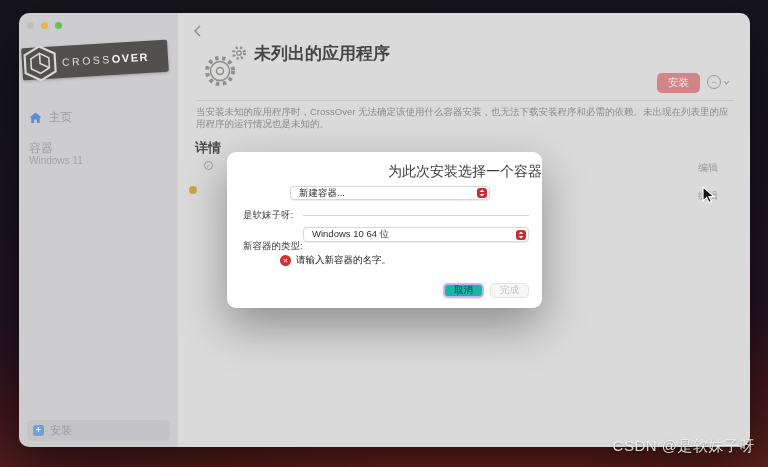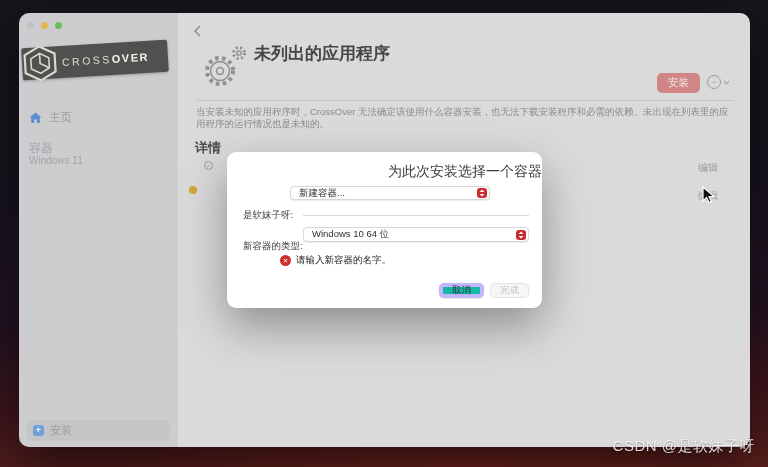--- a/index.html
+++ b/index.html
@@ -103,21 +103,21 @@
   .error-icon{
     width:11px;height:11px;border-radius:50%;background:#d02f2f;color:#fff;
     font-size:6.5px;line-height:11px;text-align:center;flex:none;
   }
   .error-text{font-size:9.5px;color:#1f1f1f;}
   .dlg-buttons{position:absolute;right:13px;bottom:10px;display:flex;gap:6px;}
   .btn{
     height:15px;padding:0 9px;border-radius:5px;font-size:9.5px;font-family:inherit;
     display:flex;align-items:center;box-sizing:border-box;
   }
-  .btn-cancel{background:#14b8a6;border:4px solid #c4b5fd;color:#333;box-shadow:0 .5px 1.5px rgba(0,0,0,.15);}
+  .btn-cancel{background:#14b8a6;border:2px solid #c4b5fd;color:#333;box-shadow:0 .5px 1.5px rgba(0,0,0,.15);}
   .btn-done{background:#f6f6f6;border:1px solid #e3e3e3;color:#c3c3c3;}
   
   .watermark{
     position:absolute;right:13px;top:437px;z-index:50;
     font-size:15px;color:rgba(255,255,255,.82);letter-spacing:.5px;
     text-shadow:0 1px 2px rgba(0,0,0,.4);
   }
   .cursor{position:absolute;left:702px;top:186px;z-index:100;}
 </style>
 </head>

